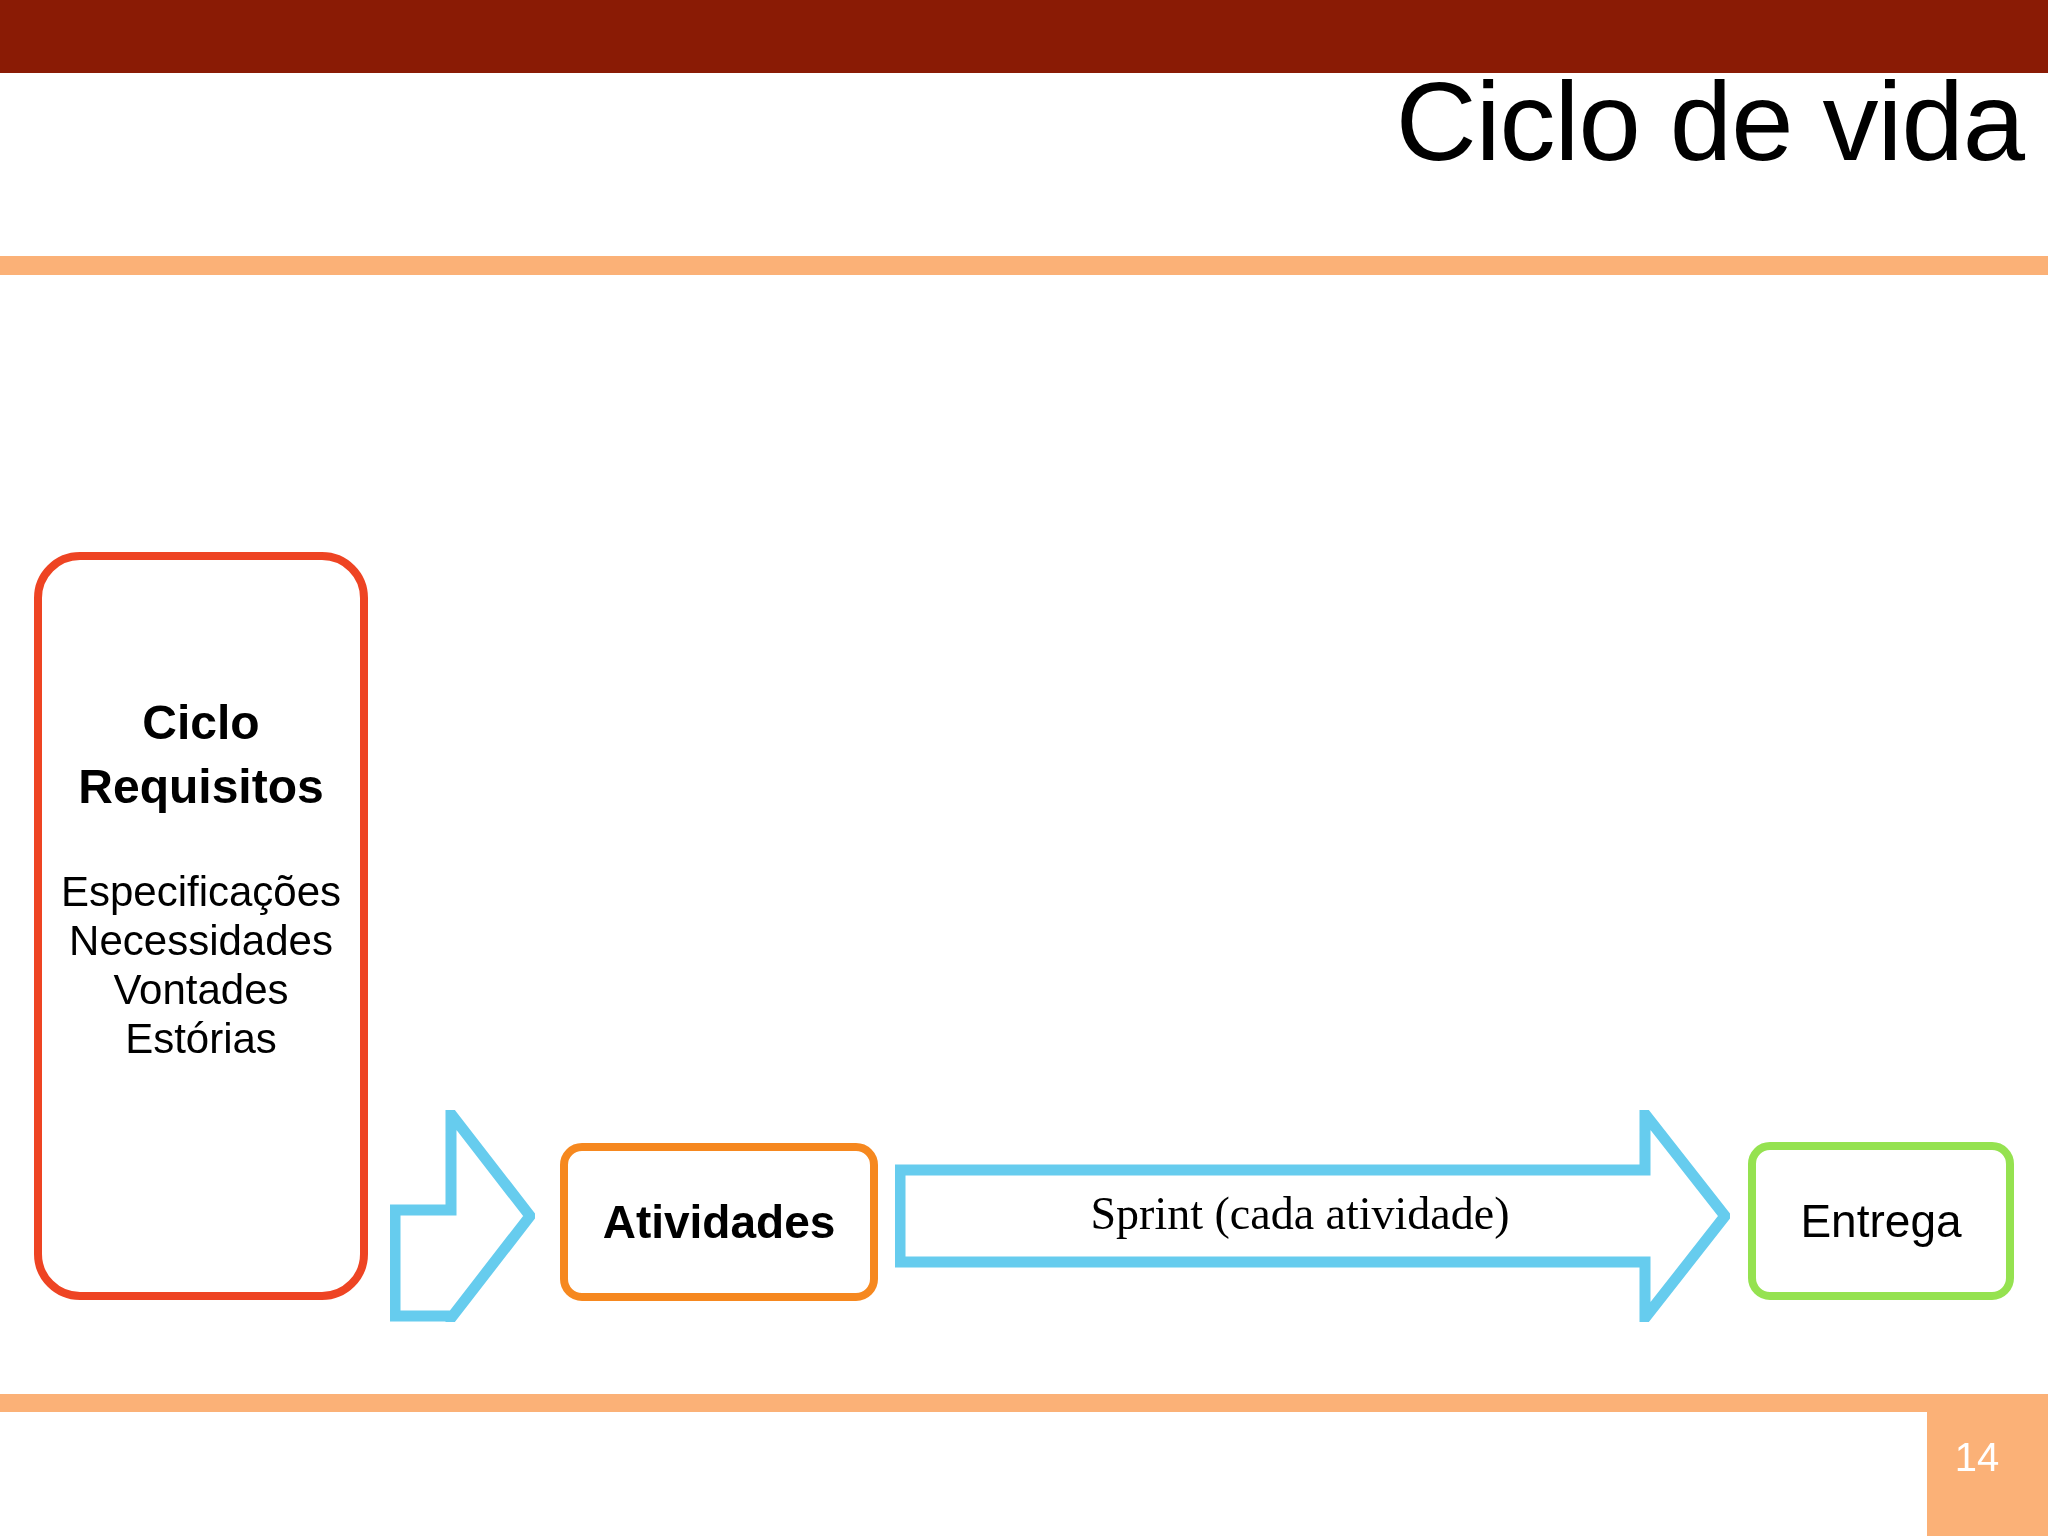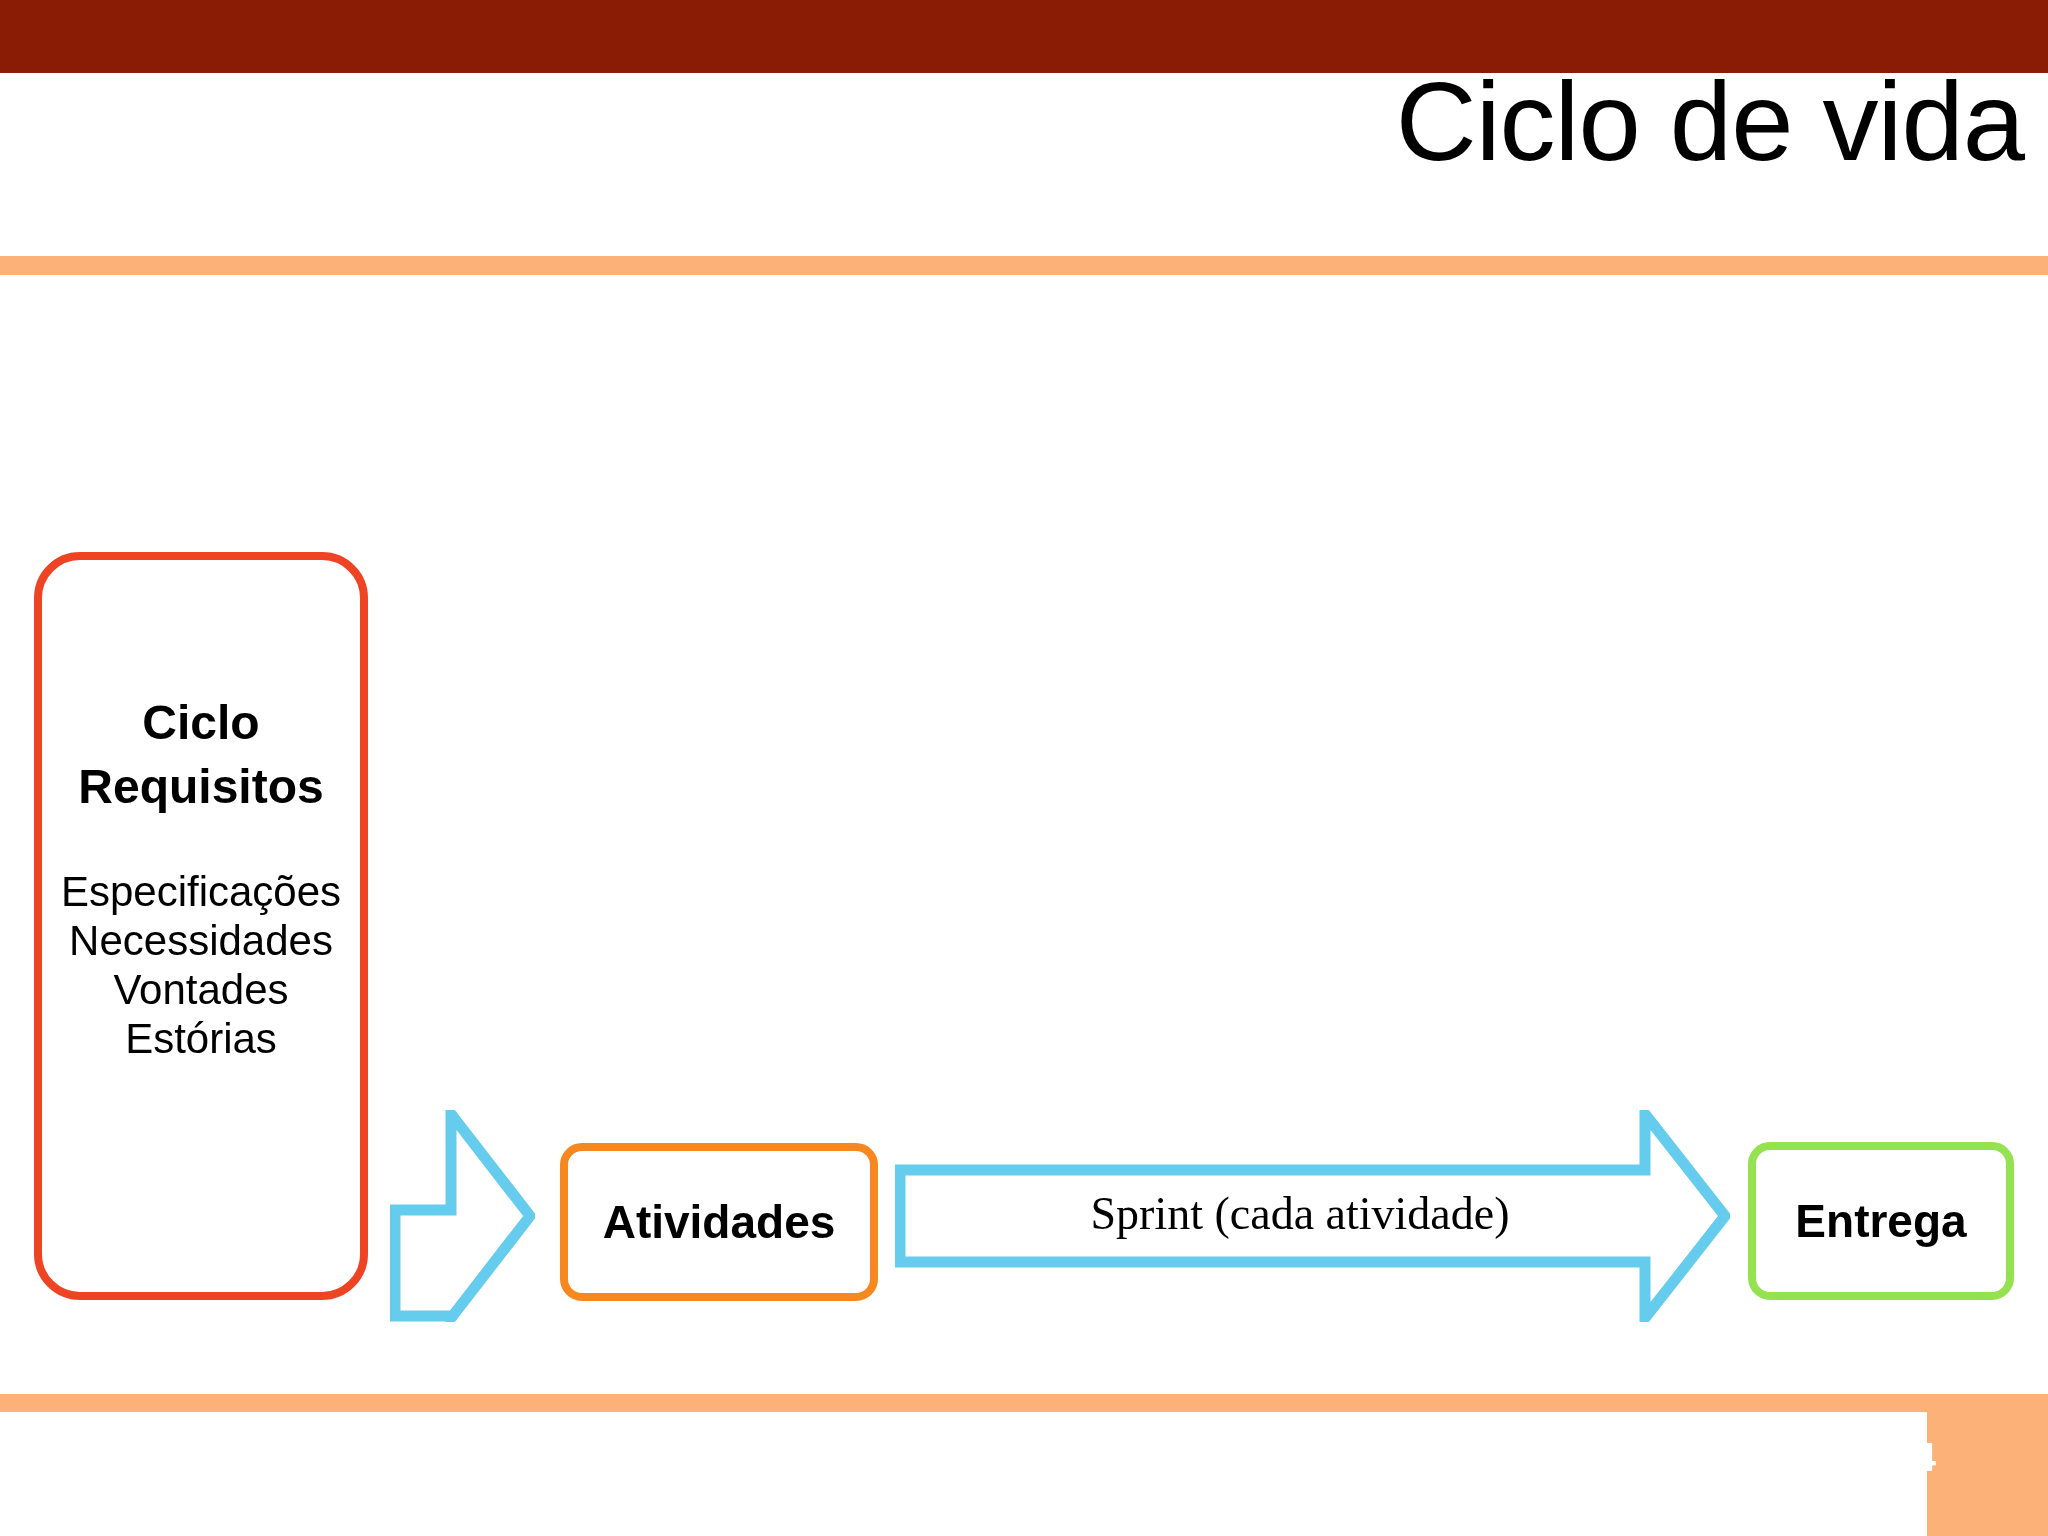--- a/index.html
+++ b/index.html
@@ -62,27 +62,27 @@
   .footer-block {
     position: absolute;
     left: 1927px;
     top: 1412px;
     width: 121px;
     height: 124px;
     background: #FBB177;
   }
   .page-number {
     position: absolute;
-    left: 1836px;
+    left: 1927px;
     top: 1434px;
     width: 100px;
-    text-align: right;
+    text-align: center;
     font-size: 40px;
     line-height: 46px;
-    font-weight: bold;
+    font-weight: normal;
     color: #ffffff;
     font-family: "Liberation Sans", sans-serif;
   }
 
   
   .node {
     position: absolute;
     box-sizing: border-box;
     background: #ffffff;
     display: flex;
@@ -138,21 +138,21 @@
     left: 1748px;
     top: 1142px;
     width: 266px;
     height: 158px;
     border: 8px solid #95E250;
     border-radius: 22px;
   }
   .node-entrega .heading {
     font-size: 46px;
     line-height: 58px;
-    font-weight: bold;
+    font-weight: normal;
     color: #000000;
   }
 
   
   .arrow-short {
     position: absolute;
     left: 390px;
     top: 1110px;
     width: 145px;
     height: 212px;

